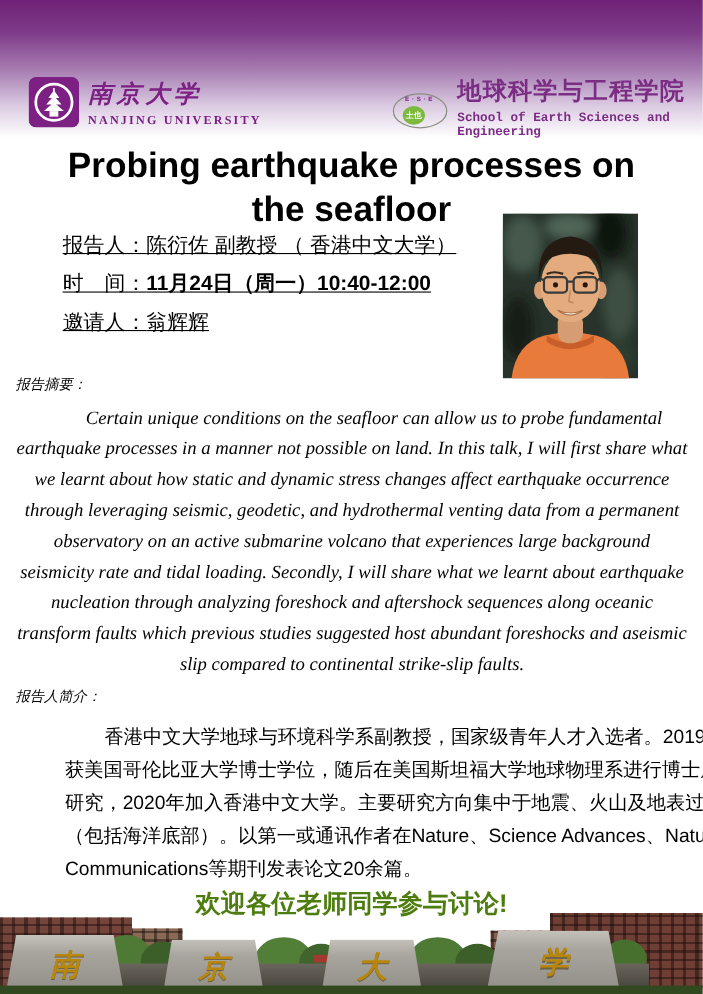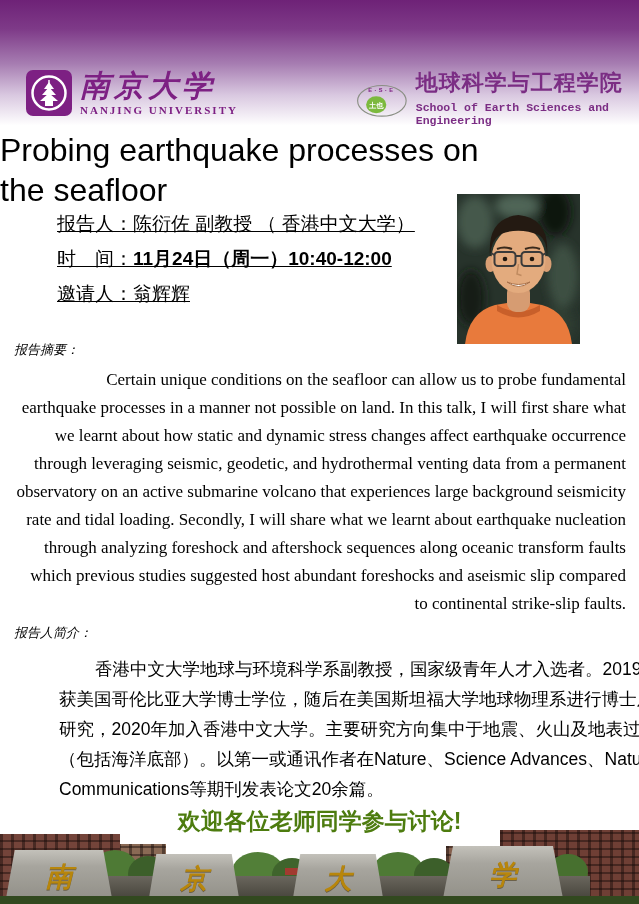--- a/index.html
+++ b/index.html
@@ -13,55 +13,55 @@
   
   .banner {
     position:absolute; left:0; top:0; width:639px; height:132px;
     background:linear-gradient(180deg,#6e2277 0%,#7e3a88 22%,#a67cb1 48%,#d9c8e0 72%,#ffffff 95%);
   }
   .logo-left { position:absolute; left:26px; top:70px; display:flex; align-items:flex-start; }
   .nju-emblem { width:46px; height:46px; display:block; }
   .nju-text { margin-left:8px; }
   .nju-cn {
     font-family:"DejaVu Serif", serif; font-weight:bold; font-style:italic;
-    font-size:30px; line-height:32px; color:#7d2083; letter-spacing:4px;
+    font-size:22px; line-height:32px; color:#7d2083; letter-spacing:4px;
   }
   .nju-en {
     font-family:"Liberation Serif", serif; font-weight:bold; font-size:11px;
     letter-spacing:2px; color:#7d2083; margin-top:2px;
   }
   .logo-right { position:absolute; left:356px; top:72px; display:flex; align-items:center; }
   .ese-emblem { width:64px; height:46px; display:block; }
   .school-text { margin-left:8px;font-family:Liberation Mono, monospace; }
   .school-cn { font-weight:bold; font-size:22px; line-height:26px; color:#7b2d84; letter-spacing:1px; }
   .school-en { font-weight:bold; font-size:11.5px; color:#7b2d84; margin-top:3px; }
 
   
   .title {
-    position:absolute; left:0; top:130px; width:639px; text-align:left;
-    font-weight:normal; font-size:32px; line-height:40px; color:#000;
+    position:absolute; left:0; top:130px; width:639px; text-align:center;
+    font-weight:bold; font-size:32px; line-height:40px; color:#000;
   }
 
   
   .info-block { position:absolute; left:57px; top:212px; width:390px; font-size:19px; }
   .info-row { line-height:24px; margin-bottom:11px; white-space:nowrap;text-decoration:underline; }
   .info-label { font-weight:normal; }
   .info-bold { font-weight:bold; }
 
   
   .speaker { position:absolute; left:457px; top:194px; width:123px; height:150px; display:block; }
 
   
   .section-heading { position:absolute; left:14px; font-size:13px;font-style:italic; }
   .heading-abstract { top:341px; }
   .heading-bio { top:624px; }
   .abstract-body {
     position:absolute; left:14px; top:366px; width:612px;
     font-family:"Liberation Serif", serif; font-size:17px; line-height:28px;
-    text-indent:40px; text-align:right;
+    text-indent:40px; text-align:center;font-style:italic;
   }
   .bio-body {
     position:absolute; left:14px; top:654px; width:612px;
     font-size:17.5px; line-height:30px; text-indent:36px;margin-left:45px;
   }
 
   
   .welcome {
     position:absolute; left:0; top:806px; width:639px; text-align:center;
     font-weight:bold; font-size:23px; color:#4d7c0f; z-index:5;

